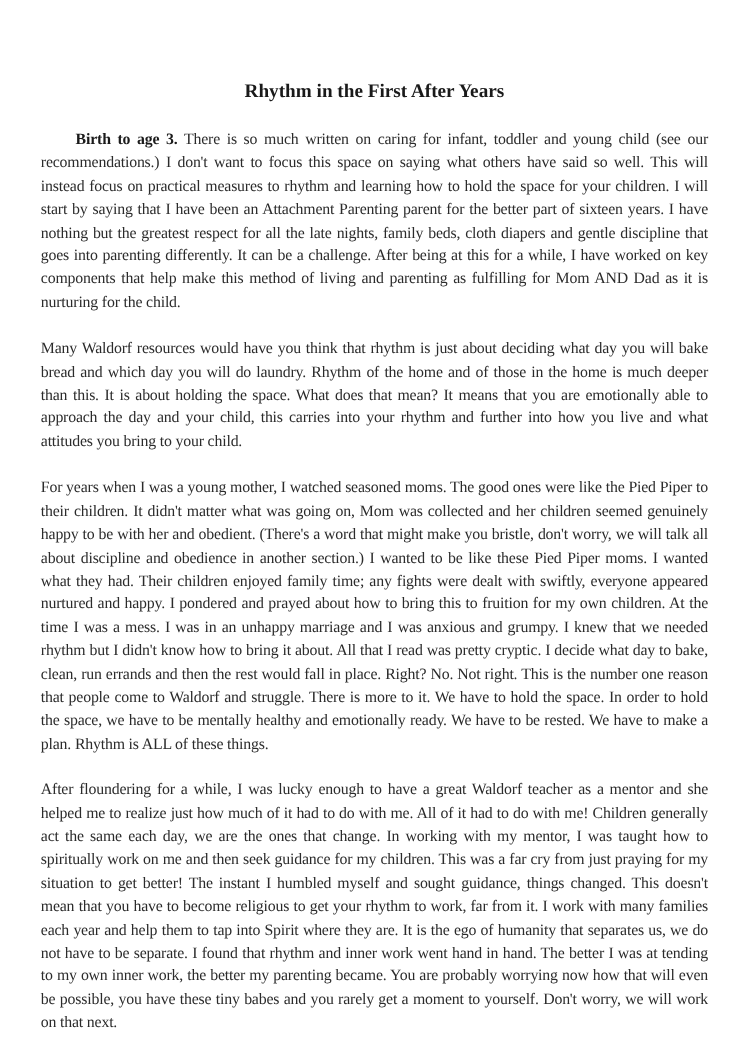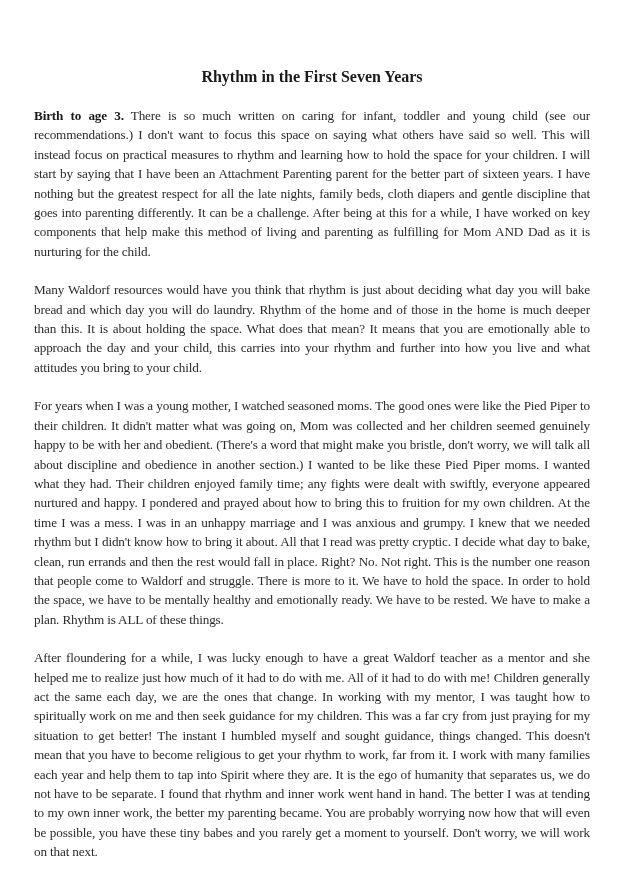--- a/index.html
+++ b/index.html
@@ -32,27 +32,28 @@
     .para {
       font-size: 13.2px;
       line-height: 19.4px;
       text-align: justify;
       margin: 0 0 19px 0;
       letter-spacing: -0.15px;
     }
     .lead {
       font-weight: bold;
       color: #1a1a1a;
+      margin-left: 29px;
     }
   </style>
 </head>
 <body>
 
 <div class="page">
-  <h1 class="title">Rhythm in the First Seven Years</h1>
+  <h1 class="title">Rhythm in the First After Years</h1>
 
   <p class="para"><span class="lead">Birth to age 3.</span><span> There is so much written on caring for infant, toddler and young child (see our recommendations.) I don't want to focus this space on saying what others have said so well. This will instead focus on practical measures to rhythm and learning how to hold the space for your children. I will start by saying that I have been an Attachment Parenting parent for the better part of sixteen years. I have nothing but the greatest respect for all the late nights, family beds, cloth diapers and gentle discipline that goes into parenting differently. It can be a challenge. After being at this for a while, I have worked on key components that help make this method of living and parenting as fulfilling for Mom AND Dad as it is nurturing for the child.</span></p>
 
   <p class="para"><span>Many Waldorf resources would have you think that rhythm is just about deciding what day you will bake bread and which day you will do laundry. Rhythm of the home and of those in the home is much deeper than this. It is about holding the space. What does that mean? It means that you are emotionally able to approach the day and your child, this carries into your rhythm and further into how you live and what attitudes you bring to your child.</span></p>
 
   <p class="para"><span>For years when I was a young mother, I watched seasoned moms. The good ones were like the Pied Piper to their children. It didn't matter what was going on, Mom was collected and her children seemed genuinely happy to be with her and obedient. (There's a word that might make you bristle, don't worry, we will talk all about discipline and obedience in another section.) I wanted to be like these Pied Piper moms. I wanted what they had. Their children enjoyed family time; any fights were dealt with swiftly, everyone appeared nurtured and happy. I pondered and prayed about how to bring this to fruition for my own children. At the time I was a mess. I was in an unhappy marriage and I was anxious and grumpy. I knew that we needed rhythm but I didn't know how to bring it about. All that I read was pretty cryptic. I decide what day to bake, clean, run errands and then the rest would fall in place. Right? No. Not right. This is the number one reason that people come to Waldorf and struggle. There is more to it. We have to hold the space. In order to hold the space, we have to be mentally healthy and emotionally ready. We have to be rested. We have to make a plan. Rhythm is ALL of these things.</span></p>
 
   <p class="para"><span>After floundering for a while, I was lucky enough to have a great Waldorf teacher as a mentor and she helped me to realize just how much of it had to do with me. All of it had to do with me! Children generally act the same each day, we are the ones that change. In working with my mentor, I was taught how to spiritually work on me and then seek guidance for my children. This was a far cry from just praying for my situation to get better! The instant I humbled myself and sought guidance, things changed. This doesn't mean that you have to become religious to get your rhythm to work, far from it. I work with many families each year and help them to tap into Spirit where they are. It is the ego of humanity that separates us, we do not have to be separate. I found that rhythm and inner work went hand in hand. The better I was at tending to my own inner work, the better my parenting became. You are probably worrying now how that will even be possible, you have these tiny babes and you rarely get a moment to yourself. Don't worry, we will work on that next.</span></p>
 
 </div>

